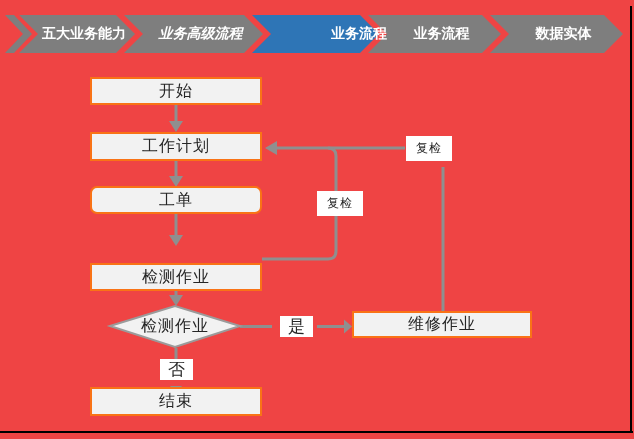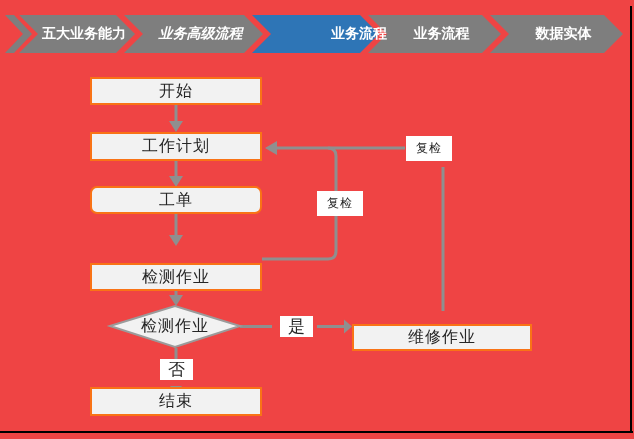--- a/index.html
+++ b/index.html
@@ -96,21 +96,21 @@
       <polygon points="277,141 277,155 265,148"></polygon>
       <polygon points="344,319.5 344,333.5 352,326.5"></polygon>
     </g>
     <polygon points="110,326 175,306 240,326 175,347" stroke="#9B9B9B" stroke-width="2" fill="#F2F2F2"></polygon>
   </svg>
 
   <div class="node" style="left:90px;top:77px;width:172px;height:28px;">开始</div>
   <div class="node" style="left:90px;top:132px;width:172px;height:29px;">工作计划</div>
   <div class="node" style="left:90px;top:186px;width:172px;height:28px;border-radius:7px;">工单</div>
   <div class="node" style="left:90px;top:263px;width:172px;height:28px;">检测作业</div>
-  <div class="node" style="left:352px;top:324px;width:180px;height:27px;text-align:center;">维修作业</div>
+  <div class="node" style="left:352px;top:311px;width:180px;height:27px;text-align:center;">维修作业</div>
   <div class="node" style="left:90px;top:387px;width:172px;height:29px;">结束</div>
 
   <div class="diamond-label" style="left:115px;top:316px;width:120px;height:20px;">检测作业</div>
 
   <div class="edge-label big" style="left:406px;top:136px;width:46px;height:25px;">复检</div>
   <div class="edge-label big" style="left:317px;top:191px;width:46px;height:25px;">复检</div>
   <div class="edge-label small" style="left:280px;top:316px;width:33px;height:21px;">是</div>
   <div class="edge-label small" style="left:160px;top:359px;width:33px;height:21px;">否</div>
 
   <div class="frame-bottom"></div>

